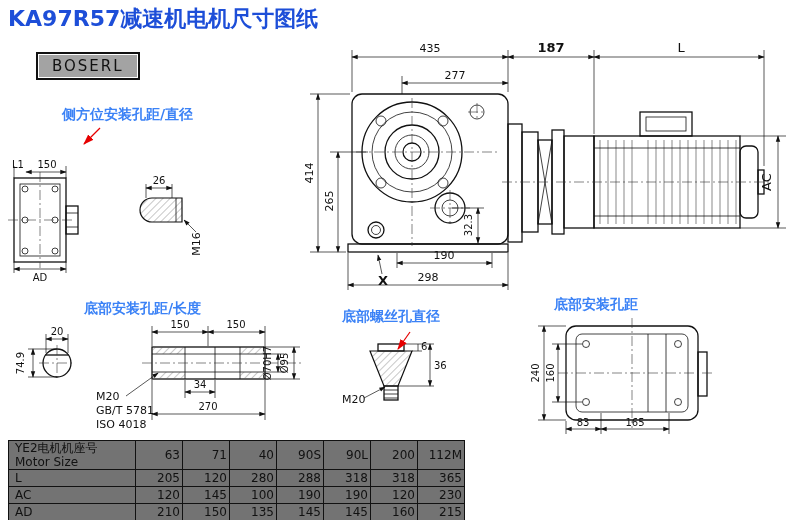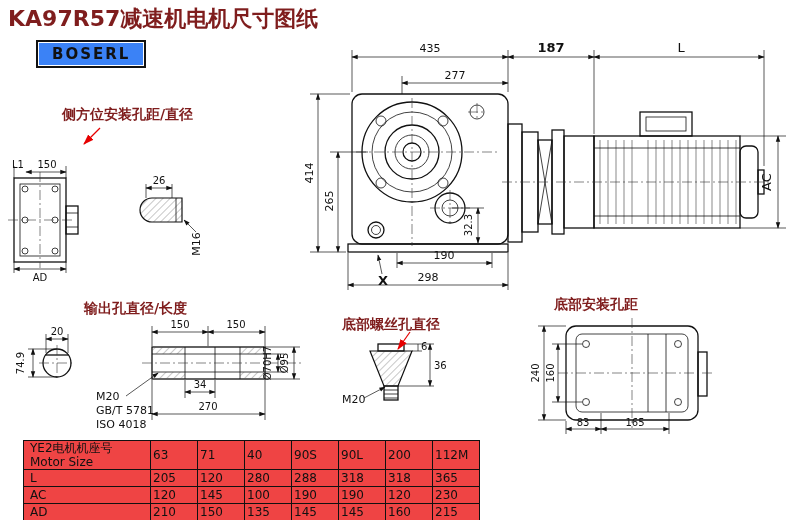--- a/index.html
+++ b/index.html
@@ -1,51 +1,51 @@
 <!DOCTYPE html>
 <html><head>
 <meta charset="utf-8">
 <style>
   html,body{margin:0;padding:0}
   body{width:800px;height:520px;background:#fff;position:relative;overflow:hidden;
        font-family:"DejaVu Sans","Liberation Sans",sans-serif;color:#111}
-  .title{position:absolute;left:8px;top:4px;font-size:22px;font-weight:bold;color:#7f1d1d;white-space:nowrap}
-  .logo{position:absolute;left:36px;top:40px;border:2px solid #111;box-shadow:0 0 0 1px #fff inset;
-        padding:3px 14px;font-size:15px;font-weight:bold;letter-spacing:2px;background:#3b82f6;color:#111}
-  .redlabel{position:absolute;color:#7f1d1d;font-size:14px;font-weight:bold;white-space:nowrap}
+  .title{position:absolute;left:8px;top:4px;font-size:22px;font-weight:bold;color:#1d4ed8;white-space:nowrap}
+  .logo{position:absolute;left:36px;top:52px;border:2px solid #111;box-shadow:0 0 0 1px #fff inset;
+        padding:3px 14px;font-size:15px;font-weight:normal;letter-spacing:2px;background:#a3a3a3;color:#111}
+  .redlabel{position:absolute;color:#3b82f6;font-size:14px;font-weight:bold;white-space:nowrap}
   svg.stage{position:absolute;left:0;top:0}
   svg text{font-family:"DejaVu Sans","Liberation Sans",sans-serif;font-size:11px;fill:#111;text-anchor:middle}
   svg text.s10{font-size:10px}
   svg text.s13{font-size:13px}
   svg text.b{font-weight:bold}
   svg text.ta-s{text-anchor:start}
   .part{fill:none;stroke:#111;stroke-width:1.3}
   .thin{fill:none;stroke:#111;stroke-width:0.8}
   .fin{fill:none;stroke:#111;stroke-width:0.5}
   .dim{fill:none;stroke:#111;stroke-width:0.7}
   .cl{fill:none;stroke:#333;stroke-width:0.6;stroke-dasharray:10 3 2 3}
   .red{stroke:#e60000;stroke-width:1.2;fill:none}
   .hatched{fill:url(#hatch);stroke:#111;stroke-width:1.2}
   .hatchfill{fill:url(#hatch);stroke:none}
-  table.spec{position:absolute;left:23px;top:440px;border-collapse:collapse;background:#ef4444}
+  table.spec{position:absolute;left:8px;top:440px;border-collapse:collapse;background:#737373}
   table.spec th,table.spec td{border:1px solid #111;font-size:12px;font-weight:normal;
-        text-align:left;height:16px;line-height:15px;padding:0 2px;color:#111}
+        text-align:right;height:16px;line-height:15px;padding:0 2px;color:#111}
   table.spec .c0{width:118px;text-align:left;padding-left:6px}
   table.spec .cn{width:42px}
   table.spec .hdr div{line-height:14px}
 </style>
 </head>
 <body>
 
 <div class="title">KA97R57减速机电机尺寸图纸</div>
 <div class="logo">BOSERL</div>
 
 <div class="redlabel" style="left:62px;top:106px">侧方位安装孔距/直径</div>
-<div class="redlabel" style="left:84px;top:300px">输出孔直径/长度</div>
-<div class="redlabel" style="left:342px;top:316px">底部螺丝孔直径</div>
+<div class="redlabel" style="left:84px;top:300px">底部安装孔距/长度</div>
+<div class="redlabel" style="left:342px;top:308px">底部螺丝孔直径</div>
 <div class="redlabel" style="left:554px;top:296px">底部安装孔距</div>
 
 <svg class="stage" width="800" height="520" viewBox="0 0 800 520">
   <defs>
     <marker id="mE" viewBox="0 0 10 10" refX="9" refY="5" markerWidth="9" markerHeight="9" orient="auto-start-reverse">
       <path d="M0,1.5 L10,5 L0,8.5 Z" fill="#111"></path>
     </marker>
     <marker id="mR" viewBox="0 0 10 10" refX="9" refY="5" markerWidth="9" markerHeight="9" orient="auto-start-reverse">
       <path d="M0,1.5 L10,5 L0,8.5 Z" fill="#e60000"></path>
     </marker>

